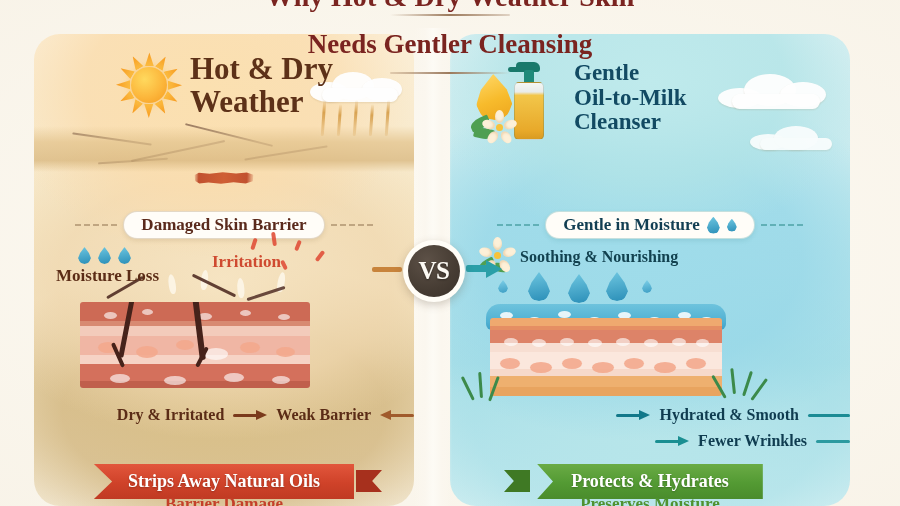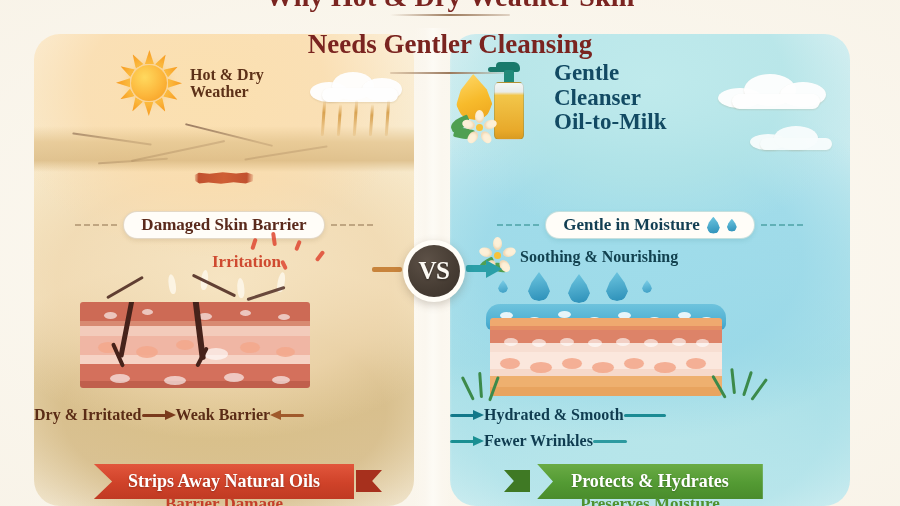--- a/index.html
+++ b/index.html
@@ -43,23 +43,23 @@
       radial-gradient(80% 40% at 50% 82%, #b8e6ea 0%, rgba(166,223,231,.6) 55%, rgba(220,243,245,0) 88%),
       linear-gradient(180deg, #d9f0f2 0%, #bfe8ed 38%, #aadfe8 70%, #d6f0f2 100%);
     filter: blur(.2px);
   }
   .center-gap { position:absolute; left:414px; top:28px; width:38px; height:478px; z-index:12;
     background:linear-gradient(90deg, rgba(251,247,239,0) 0%, #fbf7ef 30%, #fdfbf5 50%, #fbf7ef 72%, rgba(251,247,239,0) 100%); }
 
   
   .hdr { position:absolute; top:18px; width:100%; display:flex; align-items:center; z-index:6; }
   .hdr.left  { padding-left:84px; gap:10px; }
-  .hdr.right { gap:12px; }
+  .hdr.right { padding-left:20px; gap:12px; }
   .hdr-text { font-family:"Liberation Serif", serif; font-weight:bold; line-height:1.08; }
-  .hdr-text.warm { font-size:16px; color:#5d3118; }
+  .hdr-text.warm { font-size:31px; color:#5d3118; }
   .hdr-text.cool { font-size:23px; color:#124a63; }
 
   
   .sun { position:relative; width:62px; height:62px; flex:0 0 auto; }
   .sun .core { position:absolute; left:13px; top:13px; width:36px; height:36px; border-radius:50%;
     background:radial-gradient(circle at 38% 34%, #ffd95e 0%, #fcb73c 55%, #f59a1e 100%);
     box-shadow:0 0 9px rgba(247,168,40,.55); }
   .sun .ray { position:absolute; left:29.2px; top:-2px; width:4px; height:66px; transform-origin:50% 50%; }
   .sun .ray::before { content:""; position:absolute; left:-2.3px; top:0; width:9px; height:14px;
     background:linear-gradient(180deg,#f79a1f,#fcbf45); clip-path:polygon(50% 0, 100% 100%, 0 100%); }
@@ -150,21 +150,21 @@
       #fbe7dd 44% 66%, #f6d9cb 66% 74%, #eeb06f 74% 88%, #e8a45f 88% 100%); }
   .cell { position:absolute; border-radius:50%; background:rgba(255,255,255,.62); }
   .cellR { position:absolute; border-radius:50%; background:#f3a98d; opacity:.9; }
   .crack { position:absolute; background:#46221a; border-radius:2px; }
   .hydrotop { position:absolute; left:36px; top:12px; width:240px; height:26px; border-radius:14px 14px 6px 6px;
     background:linear-gradient(180deg,#6ec3dd 0%, #4fb0d2 70%, #3fa0c6 100%); z-index:6; }
   .hydrotop i { position:absolute; width:13px; height:7px; border-radius:50%; background:rgba(255,255,255,.85); }
   .grass { position:absolute; width:3px; height:26px; background:#3c8a4a; border-radius:2px; transform-origin:50% 100%; }
 
   
-  .arow { position:absolute; width:100%; display:flex; align-items:center; justify-content:flex-start; z-index:9;}
+  .arow { position:absolute; width:100%; display:flex; align-items:center; justify-content:flex-end; gap:9px; z-index:9;}
   .arow .t { font-family:"Liberation Serif", serif; font-weight:bold; font-size:16px; white-space:nowrap; }
   .arow.warm .t { color:#5b2c16; }
   .arow.cool .t { color:#0f3c50; }
   .ar { position:relative; width:34px; height:11px; flex:0 0 auto; }
   .ar .sh { position:absolute; left:0; top:4px; width:26px; height:3px; border-radius:2px; }
   .ar .hd { position:absolute; right:0; top:0; width:0; height:0; border-top:5.5px solid transparent;
             border-bottom:5.5px solid transparent; }
   .ar.rev .sh { left:8px; }
   .ar.rev .hd { left:0; right:auto; border-left:none; }
   .line { width:42px; height:3px; border-radius:2px; flex:0 0 auto;}
@@ -259,20 +259,28 @@
     </div>
 
     <div class="pillrow" style="top:177px">
       <div class="dash"></div>
       <div class="pill">
         <span>Damaged Skin Barrier</span>
       </div>
       <div class="dash"></div>
     </div>
 
+    <div class="mid" style="left:22px;top:213px">
+      <div style="display:flex;gap:7px;padding-left:22px;margin-bottom:2px">
+        <div class="wdrop"></div>
+        <div class="wdrop"></div>
+        <div class="wdrop"></div>
+      </div>
+      <div class="lbl" style="font-size:17px;color:#5b2c16">Moisture Loss</div>
+    </div>
 
     <div class="mid" style="left:178px;top:218px">
       <div class="lbl" style="font-size:17px;color:#cf4a30">Irritation</div>
     </div>
     <div class="irr" style="left:218px;top:204px;width:4px;height:12px;transform:rotate(18deg);z-index:9"></div>
     <div class="irr" style="left:238px;top:198px;width:4px;height:14px;transform:rotate(-8deg);z-index:9"></div>
     <div class="irr" style="left:262px;top:206px;width:4px;height:11px;transform:rotate(22deg);z-index:9"></div>
     <div class="irr" style="left:284px;top:216px;width:4px;height:12px;transform:rotate(38deg);z-index:9"></div>
     <div class="irr" style="left:248px;top:226px;width:4px;height:10px;transform:rotate(-26deg);z-index:9"></div>
 
@@ -351,22 +359,22 @@
           <i style="transform:rotate(0deg) translateY(-5px)"></i>
           <i style="transform:rotate(72deg) translateY(-5px)"></i>
           <i style="transform:rotate(144deg) translateY(-5px)"></i>
           <i style="transform:rotate(216deg) translateY(-5px)"></i>
           <i style="transform:rotate(288deg) translateY(-5px)"></i>
           <b></b>
         </div>
       </div>
       <div class="hdr-text cool">
         <div>Gentle</div>
+        <div>Oil-to-Milk</div>
         <div>Cleanser</div>
-        <div>Oil-to-Milk</div>
       </div>
     </div>
 
 
     <div class="pillrow" style="top:177px">
       <div class="dash cool"></div>
       <div class="pill cool">
         <span>Gentle in Moisture</span>
         <div class="wdrop"></div>
         <div class="wdrop sm"></div>

